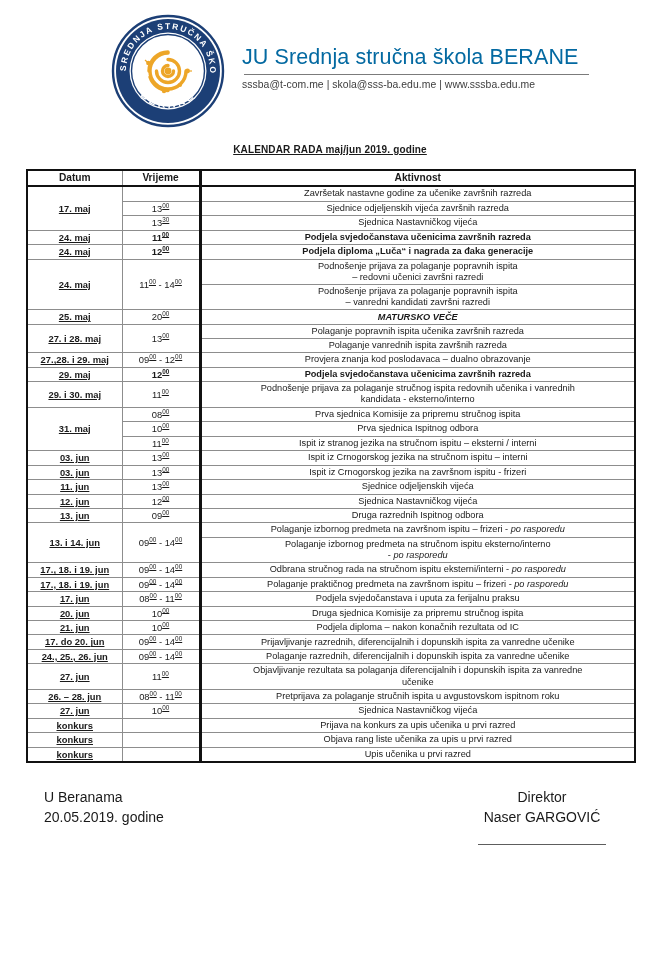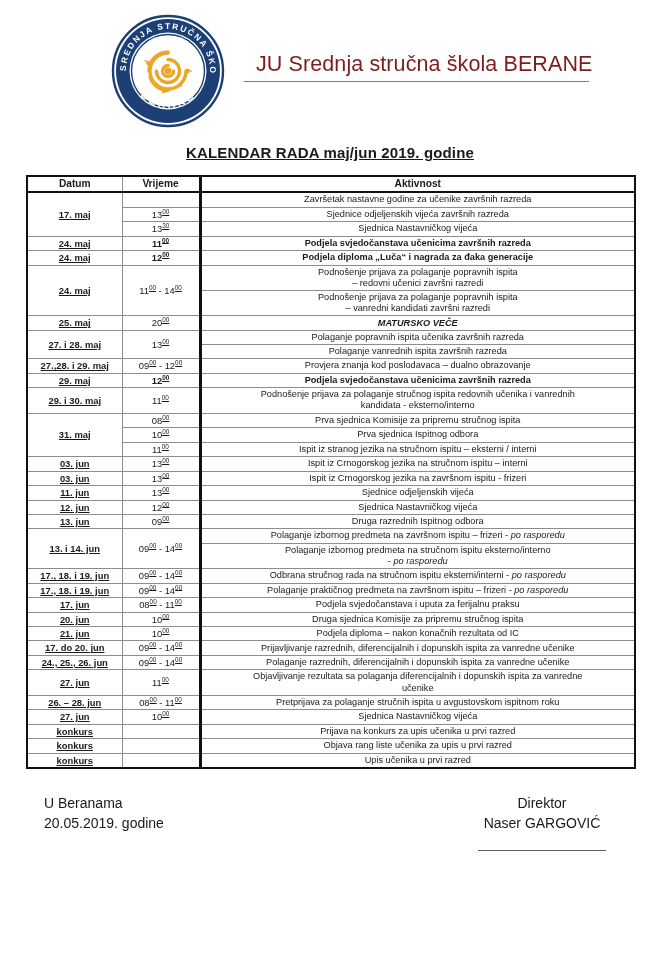--- a/index.html
+++ b/index.html
@@ -38,42 +38,41 @@
   }
   .logo-svg { display: block; width: 120px; height: 120px; }
 
   .school-block {
     padding-left: 14px;
     padding-bottom: 6px;
   }
   .school-name {
     font-size: 21.5px;
     letter-spacing: 0.1px;
-    color: #7f1d1d;
+    color: #0369a1;
     white-space: nowrap;
     font-weight: 400;
-    margin-left: 14px;
   }
   .school-rule {
     border-bottom: 1.3px solid #7b7b7b;
     margin: 4px 0 3px 2px;
     width: 345px;
   }
   .school-contact {
     font-size: 10.4px;
     color: #3d3d3d;
     line-height: 1.32;
     white-space: nowrap;
     letter-spacing: 0.05px;
   }
 
   
   .doc-title {
     text-align: center;
-    font-size: 15px;
+    font-size: 10px;
     font-weight: bold;
     text-decoration: underline;
     margin: 18px 0 6px 0;
     letter-spacing: 0.15px;
   }
 
   
   .cal-wrap {
     padding: 8px 26px;
   }
@@ -189,20 +188,21 @@
         </text>
         <text fill="#ffffff" font-family="'Liberation Sans', sans-serif" font-size="10.6" font-weight="bold" letter-spacing="3">
           <textPath href="#arcBot" startOffset="50%" text-anchor="middle">BERANE</textPath>
         </text>
       </svg>
     </div>
 
     <div class="school-block">
       <div class="school-name">JU Srednja stručna škola BERANE</div>
       <div class="school-rule"></div>
+      <div class="school-contact">sssba@t-com.me | skola@sss-ba.edu.me  |  www.sssba.edu.me</div>
     </div>
   </div>
 
   <div class="doc-title">KALENDAR  RADA  maj/jun 2019. godine</div>
 
   <div class="cal-wrap">
     <table class="cal">
       <colgroup>
         <col class="c-date">
           <col class="c-time">

